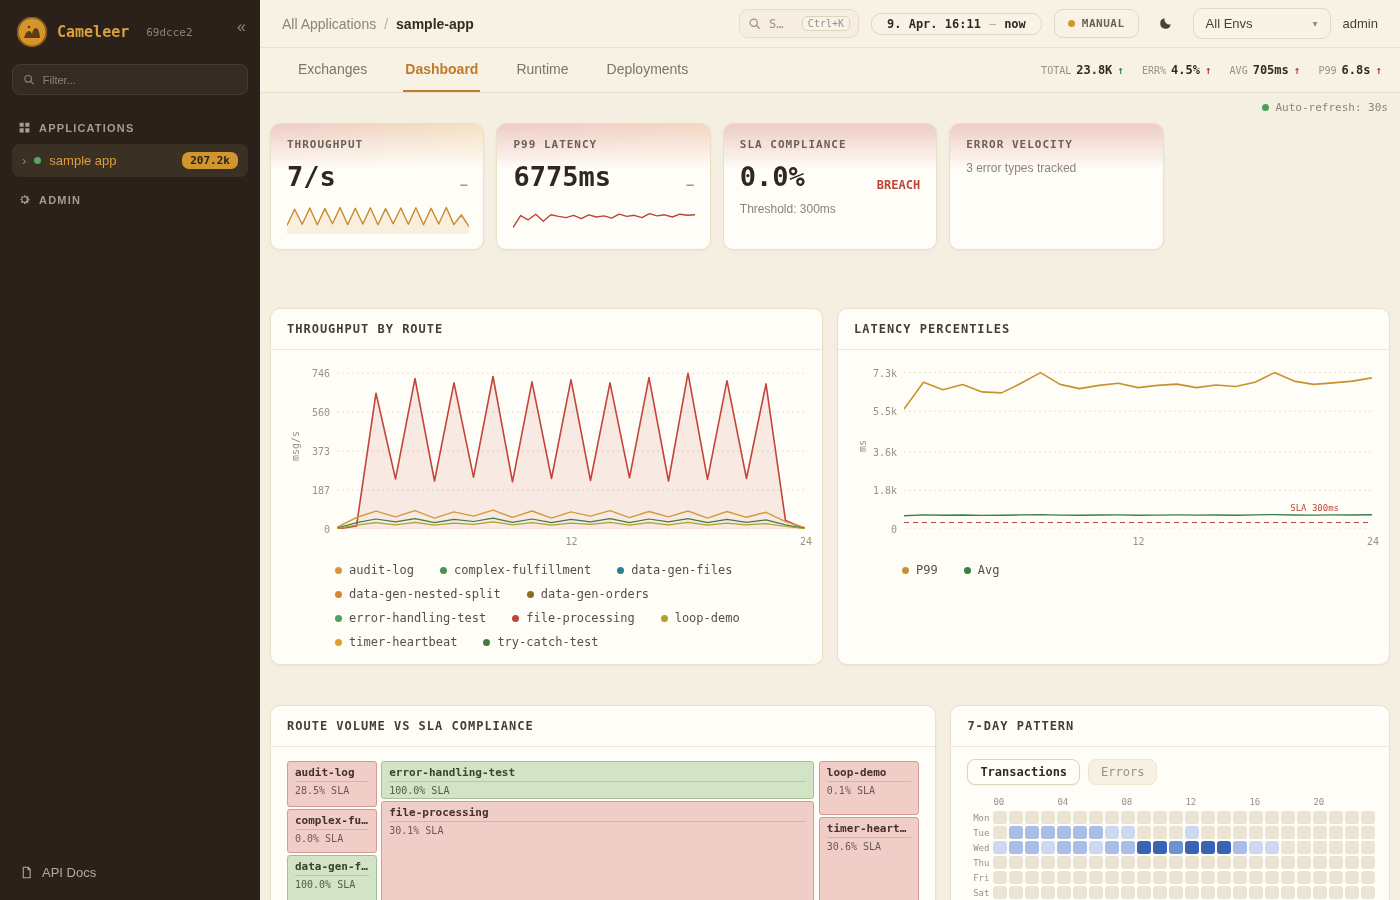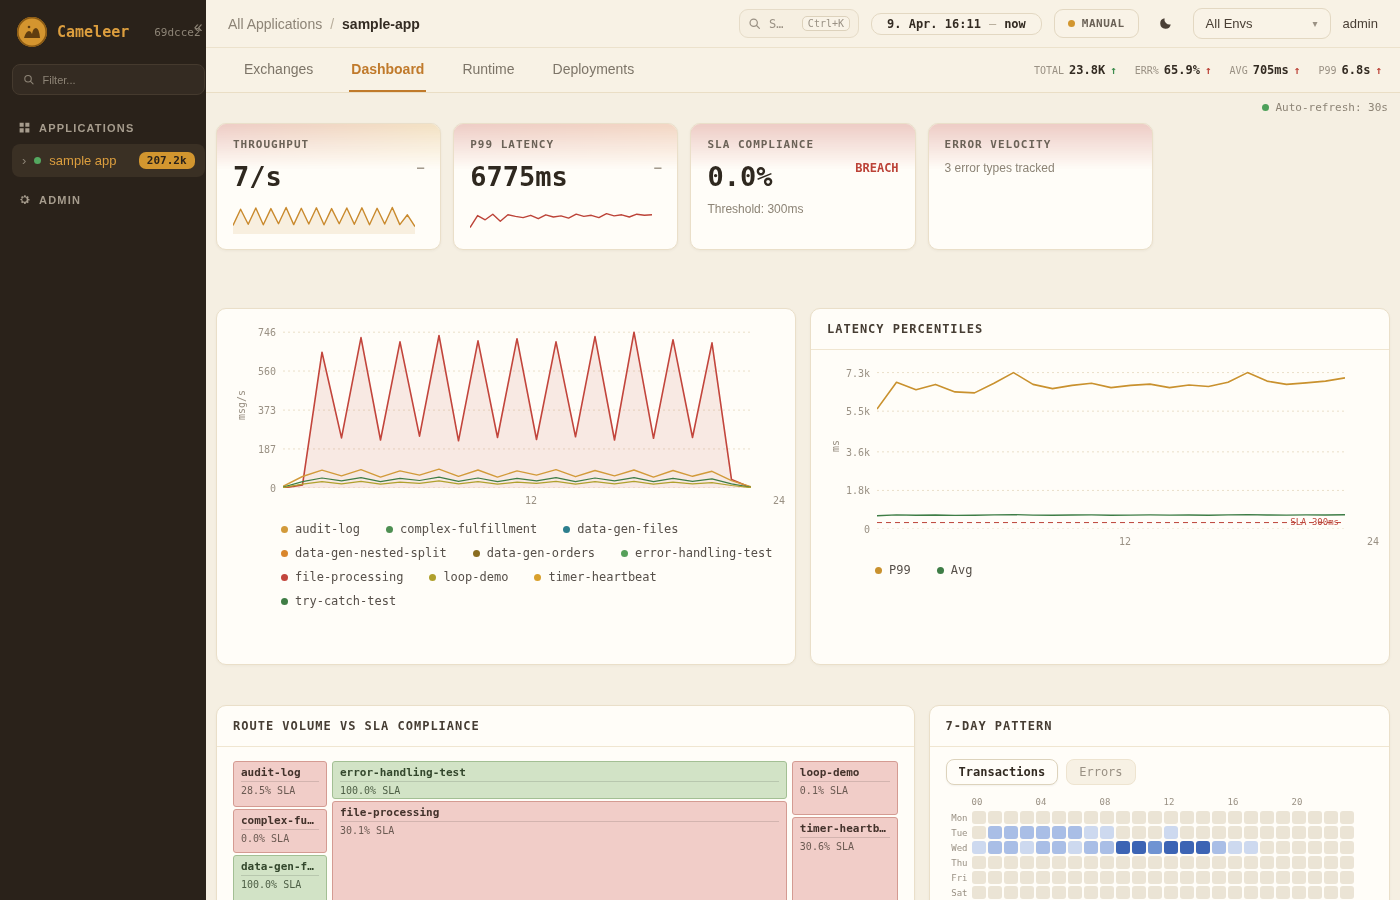--- a/index.html
+++ b/index.html
@@ -1,25 +1,25 @@
 <!DOCTYPE html>
 <html><head>
 <meta charset="utf-8">
 <style>
   * { margin:0; padding:0; box-sizing:border-box; }
   html,body { width:1400px; height:900px; overflow:hidden; }
   body { font-family:"Liberation Sans",sans-serif; background:#f5efe2; color:#3a332a; }
   .app { display:flex; width:1400px; height:900px; }
 
   
-  .sidebar { width:206px; flex:none; background:#2a221a; color:#ddd6ca; display:flex; flex-direction:row; justify-content:space-between; }
+  .sidebar { width:260px; flex:none; background:#2a221a; color:#ddd6ca; display:flex; flex-direction:column; justify-content:space-between; }
   .sb-top { padding:14px 12px 0; }
   .logo-row { display:flex; align-items:center; gap:9px; padding:2px 4px 16px; position:relative; }
   .logo-name { font-family:"DejaVu Sans Mono",monospace; font-size:15px; font-weight:700; color:#dc9e3e; }
-  .logo-ver { font-family:"DejaVu Sans Mono",monospace; font-size:11px; color:#8d8476; margin-left:16px; }
+  .logo-ver { font-family:"DejaVu Sans Mono",monospace; font-size:11px; color:#8d8476; margin-left:8px; }
   .collapse-btn { position:absolute; right:2px; top:4px; background:none; border:none; color:#8d8476; font-size:16px; cursor:pointer; }
   .filter-box { display:flex; align-items:center; gap:8px; background:#342b22; border:1px solid #46true3a2e; border:1px solid #453a2e; border-radius:8px; padding:8px 10px; margin-bottom:20px; color:#8d8476; }
   .filter-box input { background:transparent; border:none; outline:none; color:#ddd6ca; font-size:11px; width:100%; font-family:"Liberation Sans",sans-serif; }
   .filter-box input::placeholder { color:#8d8476; }
   .sb-section { display:flex; align-items:center; gap:8px; font-size:11px; font-weight:700; letter-spacing:1.2px; color:#a69c8d; padding:6px 6px; margin-top:4px; }
   .app-item { display:flex; align-items:center; gap:8px; background:#3a3024; border-radius:8px; padding:8px 10px; margin:4px 0 10px; cursor:pointer; }
   .chev { color:#8d8476; font-size:13px; }
   .dot-green { width:7px; height:7px; border-radius:50%; background:#54a860; flex:none; }
   .app-label { color:#dc9e3e; font-size:13px; flex:1; }
   .app-badge { font-family:"DejaVu Sans Mono",monospace; font-size:11px; font-weight:700; background:#d2962f; color:#2a221a; border-radius:7px; padding:2px 8px; }
@@ -68,21 +68,21 @@
 
   
   .content { height:807px; overflow:hidden; padding:4px 10px 0; }
   .autorefresh { display:flex; justify-content:flex-end; align-items:center; gap:6px; font-family:"DejaVu Sans Mono",monospace; font-size:11px; color:#8d8476; padding:2px 2px 0; height:18px; }
 
   
   .kpi-row { display:grid; grid-template-columns:repeat(5,1fr); gap:12px; margin:8px 0 58px; }
   .kpi-card { position:relative; background:#fffdf8; border:1px solid #eadfc9; border-radius:10px; padding:14px 16px 12px; height:127px; overflow:hidden; box-shadow:0 1px 3px rgba(60,40,10,0.05); }
   .kpi-accent { position:absolute; top:0; left:0; right:0; height:46px; opacity:.26; -webkit-mask-image:linear-gradient(#000,transparent); mask-image:linear-gradient(#000,transparent); pointer-events:none; }
   .kpi-title { position:relative; font-family:"DejaVu Sans Mono",monospace; font-size:11px; font-weight:700; letter-spacing:1px; color:#6b6257; margin-bottom:10px; }
-  .kpi-main { position:relative; display:flex; justify-content:space-between; align-items:flex-start; }
+  .kpi-main { position:relative; display:flex; justify-content:space-between; align-items:flex-end; }
   .kpi-value { font-family:"DejaVu Sans Mono",monospace; font-size:27px; font-weight:700; color:#2f281f; }
   .kpi-delta { font-family:"DejaVu Sans Mono",monospace; font-size:12px; font-weight:700; }
   .kpi-sub { position:relative; font-size:12px; color:#8d8476; margin-top:10px; }
   .spark { display:block; margin-top:8px; position:relative; }
 
   
   .panel { background:#fffdf8; border:1px solid #eadfc9; border-radius:10px; box-shadow:0 1px 3px rgba(60,40,10,0.04); overflow:hidden; }
   .panel-header { padding:13px 16px; border-bottom:1px solid #f0e6d1; }
   .panel-title { font-family:"DejaVu Sans Mono",monospace; font-size:12px; font-weight:700; letter-spacing:1px; color:#463d33; }
   .charts-row { display:grid; grid-template-columns:1fr 1fr; gap:14px; margin-bottom:40px; }
@@ -236,21 +236,21 @@
           <div class="tab">Deployments</div>
         </div>
       <div class="tab-stats" id="tab-stats">
           <div class="stat">
             <span class="stat-label">TOTAL</span>
             <span class="stat-value">23.8K</span>
             <span class="stat-arrow" style="color: rgb(62, 141, 78);">↑</span>
           </div>
           <div class="stat">
             <span class="stat-label">ERR%</span>
-            <span class="stat-value">65.9%</span>
+            <span class="stat-value">4.5%</span>
             <span class="stat-arrow" style="color: rgb(188, 67, 56);">↑</span>
           </div>
           <div class="stat">
             <span class="stat-label">AVG</span>
             <span class="stat-value">705ms</span>
             <span class="stat-arrow" style="color: rgb(188, 67, 56);">↑</span>
           </div>
           <div class="stat">
             <span class="stat-label">P99</span>
             <span class="stat-value">6.8s</span>
@@ -302,20 +302,23 @@
           <div class="kpi-card">
             <div class="kpi-accent" style="background: linear-gradient(90deg, rgb(188, 67, 56), rgb(188, 67, 56));"></div>
             <div class="kpi-title">ERROR VELOCITY</div>
             <div class="kpi-sub">3 error types tracked</div>
           </div>
         </div>
 
       <div class="charts-row">
 
         <section class="panel chart-panel">
+          <div class="panel-header">
+            <h2 class="panel-title">THROUGHPUT BY ROUTE</h2>
+          </div>
           <div class="chart-body">
             <div class="chart-flex">
               <div class="ylab">
                   <span>msg/s</span>
                 </div>
               <div class="yticks" id="tp-yt">
                   <div class="ytick" style="top: 165px;">0</div>
                   <div class="ytick" style="top: 125.943px;">187</div>
                   <div class="ytick" style="top: 87.0949px;">373</div>
                   <div class="ytick" style="top: 48.038px;">560</div>
@@ -409,21 +412,21 @@
                     <line x1="0" y1="47.14285714285714" x2="468" y2="47.14285714285714" stroke="#eadfc9" stroke-width="1" stroke-dasharray="2,3"></line>
                     <line x1="0" y1="8.571428571428584" x2="468" y2="8.571428571428584" stroke="#eadfc9" stroke-width="1" stroke-dasharray="2,3"></line>
                     <line x1="0" y1="158.57142857142858" x2="468" y2="158.57142857142858" stroke="#bc4338" stroke-width="1" stroke-dasharray="5,4"></line>
                     <polyline points="0.0,45.0 19.5,18.2 39.0,25.7 58.5,20.4 78.0,27.9 97.5,28.9 117.0,19.3 136.5,8.6 156.0,20.4 175.5,24.6 195.0,21.4 214.5,19.3 234.0,23.6 253.5,21.4 273.0,20.1 292.5,23.6 312.0,21.0 331.5,22.5 351.0,18.2 370.5,8.6 390.0,17.1 409.5,20.4 429.0,18.9 448.5,17.1 468.0,13.9" fill="none" stroke="#c9912e" stroke-width="1.6" stroke-linejoin="round"></polyline>
                     <polyline points="0.0,151.7 19.5,150.9 39.0,151.3 58.5,151.0 78.0,151.4 97.5,151.2 117.0,150.9 136.5,150.6 156.0,151.1 175.5,151.2 195.0,151.0 214.5,150.9 234.0,151.2 253.5,151.1 273.0,150.9 292.5,151.1 312.0,151.0 331.5,151.2 351.0,150.9 370.5,150.6 390.0,151.0 409.5,151.1 429.0,150.9 448.5,151.0 468.0,150.8" fill="none" stroke="#3e7d46" stroke-width="1.4" stroke-linejoin="round"></polyline>
                   </svg>
                 <div class="xticks" id="lat-xt">
                     <div class="xtick" style="left: 50%;">12</div>
                     <div class="xtick" style="left: 100%;">24</div>
                   </div>
-              <div class="sla-label" style="top: 153px;">SLA 300ms</div></div>
+              <div class="sla-label" style="top: 139px;">SLA 300ms</div></div>
             </div>
             <div class="legend" id="lat-legend">
                 <div class="legend-item">
                   <span class="legend-dot" style="background: rgb(201, 145, 46);"></span>
                   <span>P99</span>
                 </div>
                 <div class="legend-item">
                   <span class="legend-dot" style="background: rgb(62, 125, 70);"></span>
                   <span>Avg</span>
                 </div>

